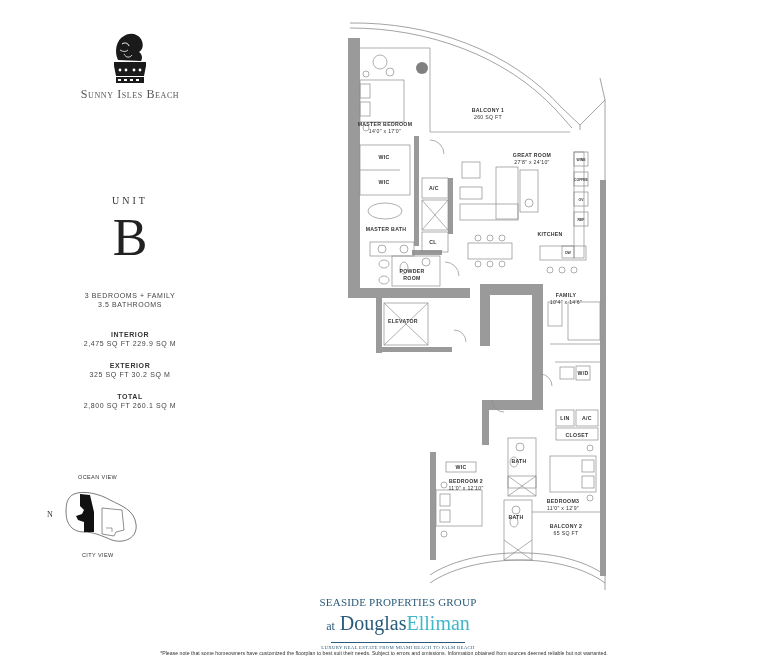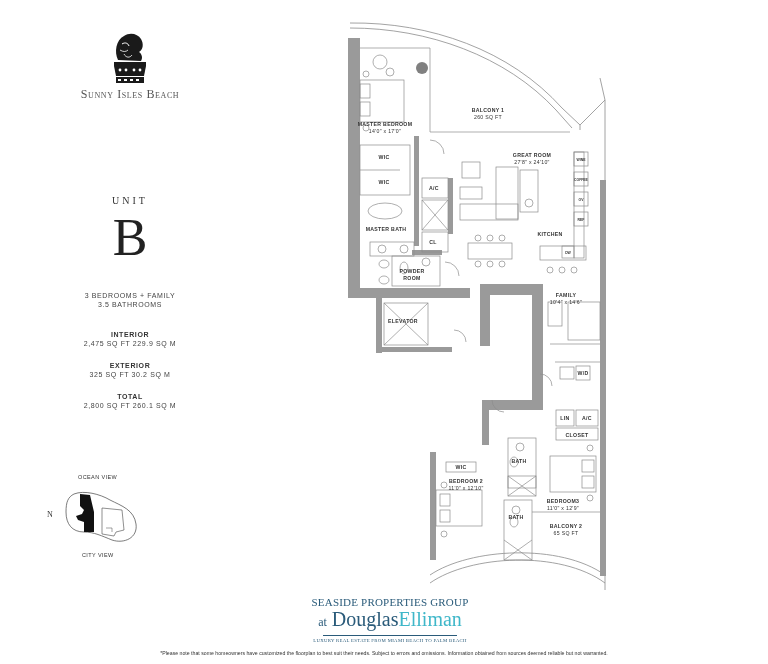--- a/index.html
+++ b/index.html
@@ -13,23 +13,23 @@
   .unit-label { font-family: "Liberation Serif", serif; font-size: 10px; letter-spacing: 3px; color: #333; }
   .unit-letter { font-family: "Liberation Serif", serif; font-size: 52px; line-height: 56px; color: #222; margin-top: 4px; }
   .rooms-summary { left: 40px; top: 291px; width: 180px; text-align: center; font-size: 7px; letter-spacing: 0.6px; color: #444; line-height: 9px; }
   .area-block { left: 40px; width: 180px; text-align: center; font-size: 7px; letter-spacing: 0.6px; color: #444; line-height: 9px; }
   .area-head { font-weight: bold; color: #333; }
   .keyplan { left: 40px; top: 470px; width: 140px; height: 100px; }
   .kp-label { font-size: 5.5px; letter-spacing: 0.4px; color: #333; position: absolute; }
   .kp-n { font-family: "Liberation Serif", serif; font-size: 8px; position: absolute; color: #333; }
   .plan { left: 330px; top: 10px; width: 320px; height: 590px; }
   .plan text { font-family: "Liberation Sans", sans-serif; }
-  .broker { left: 260px; top: 596px; width: 260px; text-align: center; }
+  .broker { left: 268px; top: 596px; width: 260px; text-align: center; }
   .broker-top { font-family: "Liberation Serif", serif; font-size: 11px; color: #2a5b7a; letter-spacing: 0.2px; }
-  .broker-mid { font-family: "Liberation Serif", serif; font-size: 20px; line-height: 21px; color: #2a5b7a; margin-top: 1px; }
+  .broker-mid { font-family: "Liberation Serif", serif; font-size: 20px; line-height: 28px; color: #2a5b7a; margin-top: 1px; }
   .broker-mid .at { font-size: 12px; }
   .broker-mid .elliman { color: #3fb7c9; }
   .broker-rule { width: 134px; height: 1px; background: #2a5b7a; margin: 2px auto 0; }
   .broker-tag { font-family: "Liberation Serif", serif; font-size: 4.8px; color: #2a5b7a; letter-spacing: 0.3px; margin-top: 2px; }
   .disclaimer { left: 0; top: 650px; width: 768px; text-align: center; font-size: 5.2px; color: #333; }
 </style>
 </head>
 <body>
 
 <div class="abs logo">

